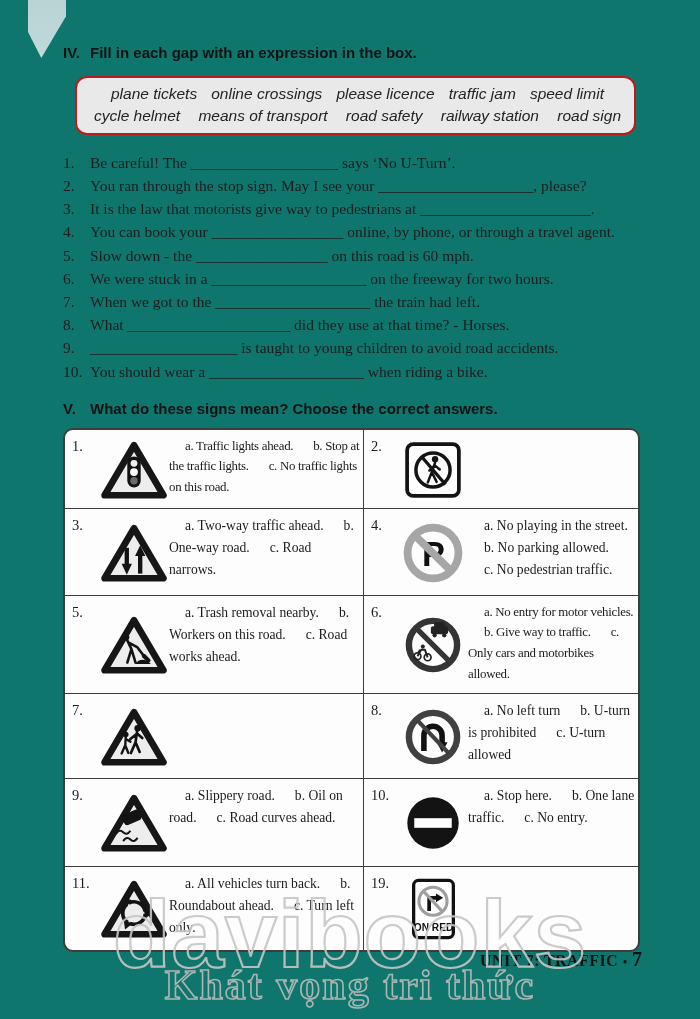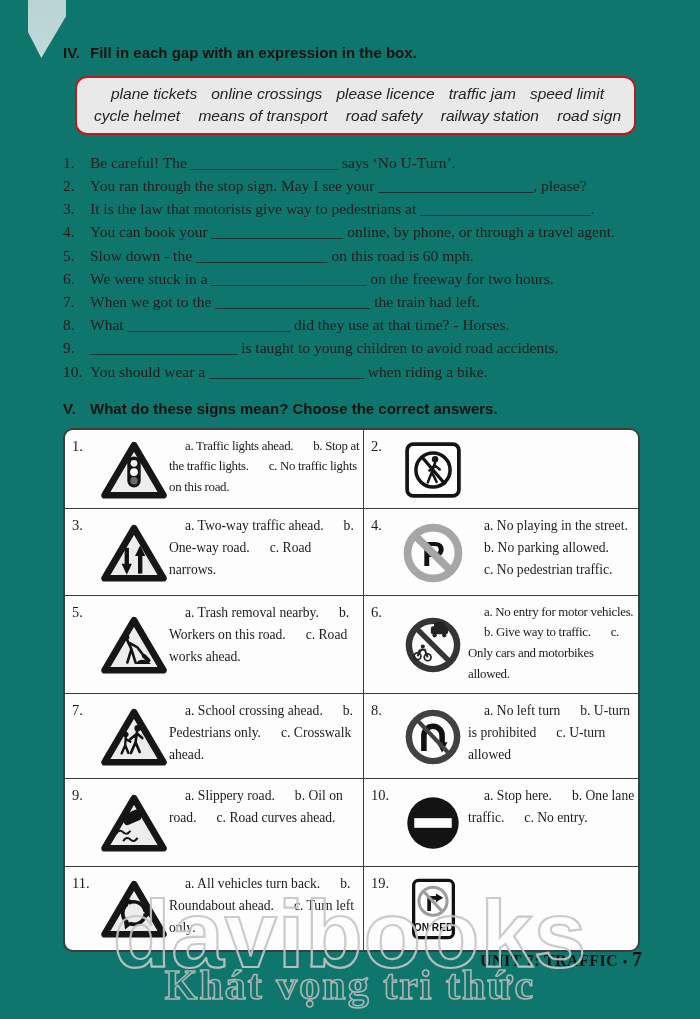--- a/index.html
+++ b/index.html
@@ -248,25 +248,20 @@
         <span class="cnum">7.</span>
         <span class="csign">
           <svg viewBox="0 0 64 58" width="66" height="60">
               <path d="M32 5 L60.5 53.5 L3.5 53.5 Z" fill="#ededed" stroke="#161616" stroke-width="6.5" stroke-linejoin="round"></path>
               <circle cx="35.5" cy="20.5" r="3.1" fill="#131313"></circle>
               <path d="M35 23.5 L33.5 34 M33.5 34 L29 44.5 M33.5 34 L37.5 43.5 M34.5 26 L28.5 31 M35.5 26 L40 30" stroke="#131313" stroke-width="2.6" fill="none" stroke-linecap="round"></path>
               <circle cx="24" cy="26.5" r="2.7" fill="#131313"></circle>
               <path d="M24 29 L23.5 37 M23.5 37 L20 45 M23.5 37 L26.5 44.5 M24 31 L28.5 33.5" stroke="#131313" stroke-width="2.3" fill="none" stroke-linecap="round"></path>
             </svg>
         </span>
-        <span class="copts">
-          <span class="opt">a. School crossing ahead.</span>
-          <span class="opt">b. Pedestrians only.</span>
-          <span class="opt">c. Crosswalk ahead.</span>
-        </span>
       </div>
 
       <div class="cell">
         <span class="cnum">8.</span>
         <span class="csign">
           <svg viewBox="0 0 56 56" width="60" height="60">
               <circle cx="28" cy="28" r="22.5" fill="none" stroke="#414141" stroke-width="6"></circle>
               <path d="M19.5 41 V26.5 A8.5 8.5 0 0 1 36.5 26.5 V33.5" fill="none" stroke="#111" stroke-width="5.2"></path>
               <polygon points="31.5,33 41.5,33 36.5,42.5" fill="#111"></polygon>
               <line x1="13" y1="12" x2="43.5" y2="44" stroke="#414141" stroke-width="4"></line>

